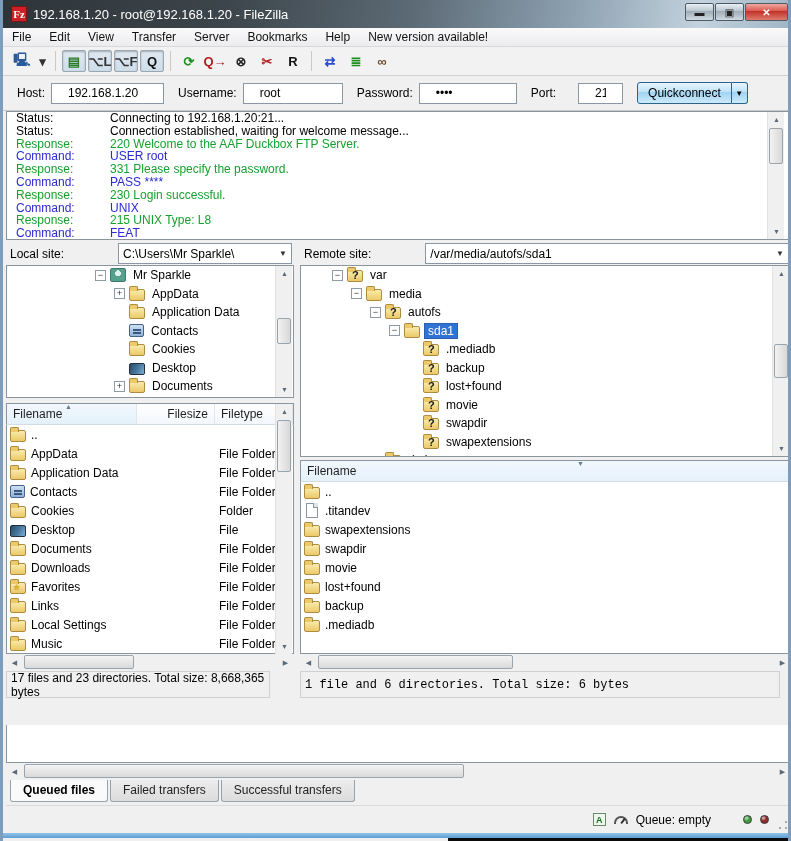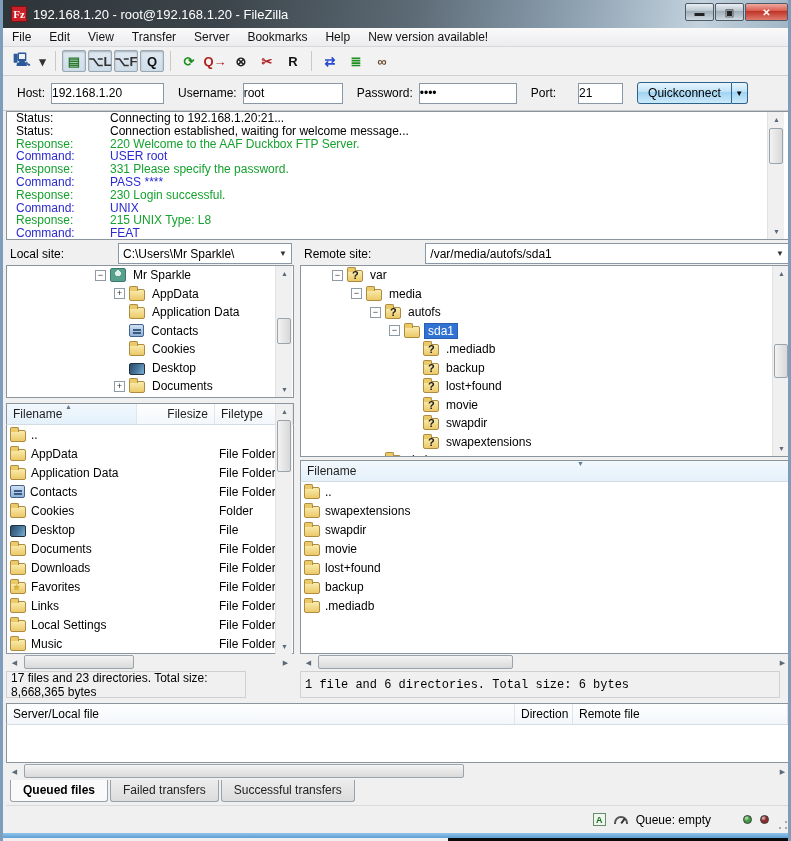--- a/index.html
+++ b/index.html
@@ -31,21 +31,21 @@
   .tbtn { width:24px; height:22px; display:flex; align-items:center; justify-content:center;
     font-size:13px; margin:0 1px; border:1px solid transparent; border-radius:2px; }
   .tbtn.pressed { border:1px solid #9aa8b3; background:linear-gradient(#dfe9f2,#cfdeea); box-shadow:inset 0 1px 2px rgba(0,0,0,.25); }
   .tbtn.narrow { width:13px; }
   .tb-sep { width:1px; height:20px; background:#c9c9c9; margin:0 5px; }
 
   
   .qcbar { position:absolute; top:76px; left:0; width:791px; height:35px; background:#f0f0f0;
     border-bottom:1px solid #c8c8c8; display:flex; align-items:center; font-size:12px; color:#000; }
   .qcbar label { margin:0 6px 0 14px; }
-  .qc-input { height:21px; border:1px solid #8a98a5; background:#fff; font-size:12px; padding:2px 0;
+  .qc-input { height:21px; border:1px solid #8a98a5; background:#fff; font-size:12px; padding:2px 16px;
     font-family:"Liberation Sans",sans-serif; }
   .qc-btn { margin-left:14px; height:22px; padding:0 10px; font-size:12px; color:#000;
     border:1px solid #2c628b; border-radius:3px 0 0 3px;
     background:linear-gradient(#e8f5fd,#bfe2f7 45%,#9fd3f2 46%,#cdeafa); }
   .qc-drop { height:22px; width:16px; border:1px solid #2c628b; border-left:none; border-radius:0 3px 3px 0;
     background:linear-gradient(#e8f5fd,#bfe2f7 45%,#9fd3f2 46%,#cdeafa); font-size:8px; display:flex; align-items:center; justify-content:center; }
 
   
   .logpane { position:absolute; top:111px; left:3px; width:785px; height:129px; background:#fff;
     border:1px solid #8a959e; overflow:hidden; font-size:12px; }
@@ -479,32 +479,38 @@
   <div class="vscroll" style="top:404px; left:272px; height:250px; z-index:3;">
     <span class="sb-arrow" style="top:0">▲</span>
     <div class="sb-thumb" style="top:16px; left:1px; width:14px; height:52px;"></div>
     <span class="sb-arrow" style="bottom:0">▼</span>
   </div>
   <div class="hscroll" style="top:654px; left:3px; width:288px;">
     <span class="sb-arrow" style="left:0">◀</span>
     <div class="sb-thumb" style="left:18px; width:110px;"></div>
     <span class="sb-arrow" style="right:0">▶</span>
   </div>
-  <div class="statusline" style="top:671px; left:3px; width:240px;">
+  <div class="statusline" style="top:671px; left:3px; width:264px;">
     <span>17 files and 23 directories. Total size: 8,668,365 bytes</span>
   </div>
 
   <div class="listhead" style="top:460px; left:297px; width:491px;">
       <span class="col sorted" style="width: 560px;">Filename<span class="sort-arrow" style="left: 276px;">▼</span></span>
     </div>
   <div class="listbody" style="top:482px; left:297px; width:491px; height:172px;">
       <div class="list-row">
         <span class="lr-name">
           <span class="ic ic-folder"></span>
           <span>..</span>
+        </span>
+      </div>
+      <div class="list-row">
+        <span class="lr-name">
+          <span class="ic ic-file"></span>
+          <span>.titandev</span>
         </span>
       </div>
       <div class="list-row">
         <span class="lr-name">
           <span class="ic ic-folder"></span>
           <span>swapextensions</span>
         </span>
       </div>
       <div class="list-row">
         <span class="lr-name">
@@ -539,25 +545,20 @@
     </div>
   <div class="hscroll" style="top:654px; left:297px; width:491px;">
     <span class="sb-arrow" style="left:0">◀</span>
     <div class="sb-thumb" style="left:18px; width:195px;"></div>
     <span class="sb-arrow" style="right:0">▶</span>
   </div>
   <div class="statusline" style="top:671px; left:297px; width:480px;font-family:Liberation Mono, monospace;">
     <span>1 file and 6 directories. Total size: 6 bytes</span>
   </div>
 
-  <div class="queuehead">
-      <span class="col" style="width: 508px;">Server/Local file</span>
-      <span class="col" style="width: 58px;">Direction</span>
-      <span class="col" style="width: 215px;">Remote file</span>
-    </div>
   <div class="queuebody"></div>
   <div class="hscroll" style="top:763px; left:3px; width:785px;">
     <span class="sb-arrow" style="left:0">◀</span>
     <div class="sb-thumb" style="left:18px; width:440px;"></div>
     <span class="sb-arrow" style="right:0">▶</span>
   </div>
 
   <div class="tabsrow">
       <span class="tab active">Queued files</span>
       <span class="tab">Failed transfers</span>

